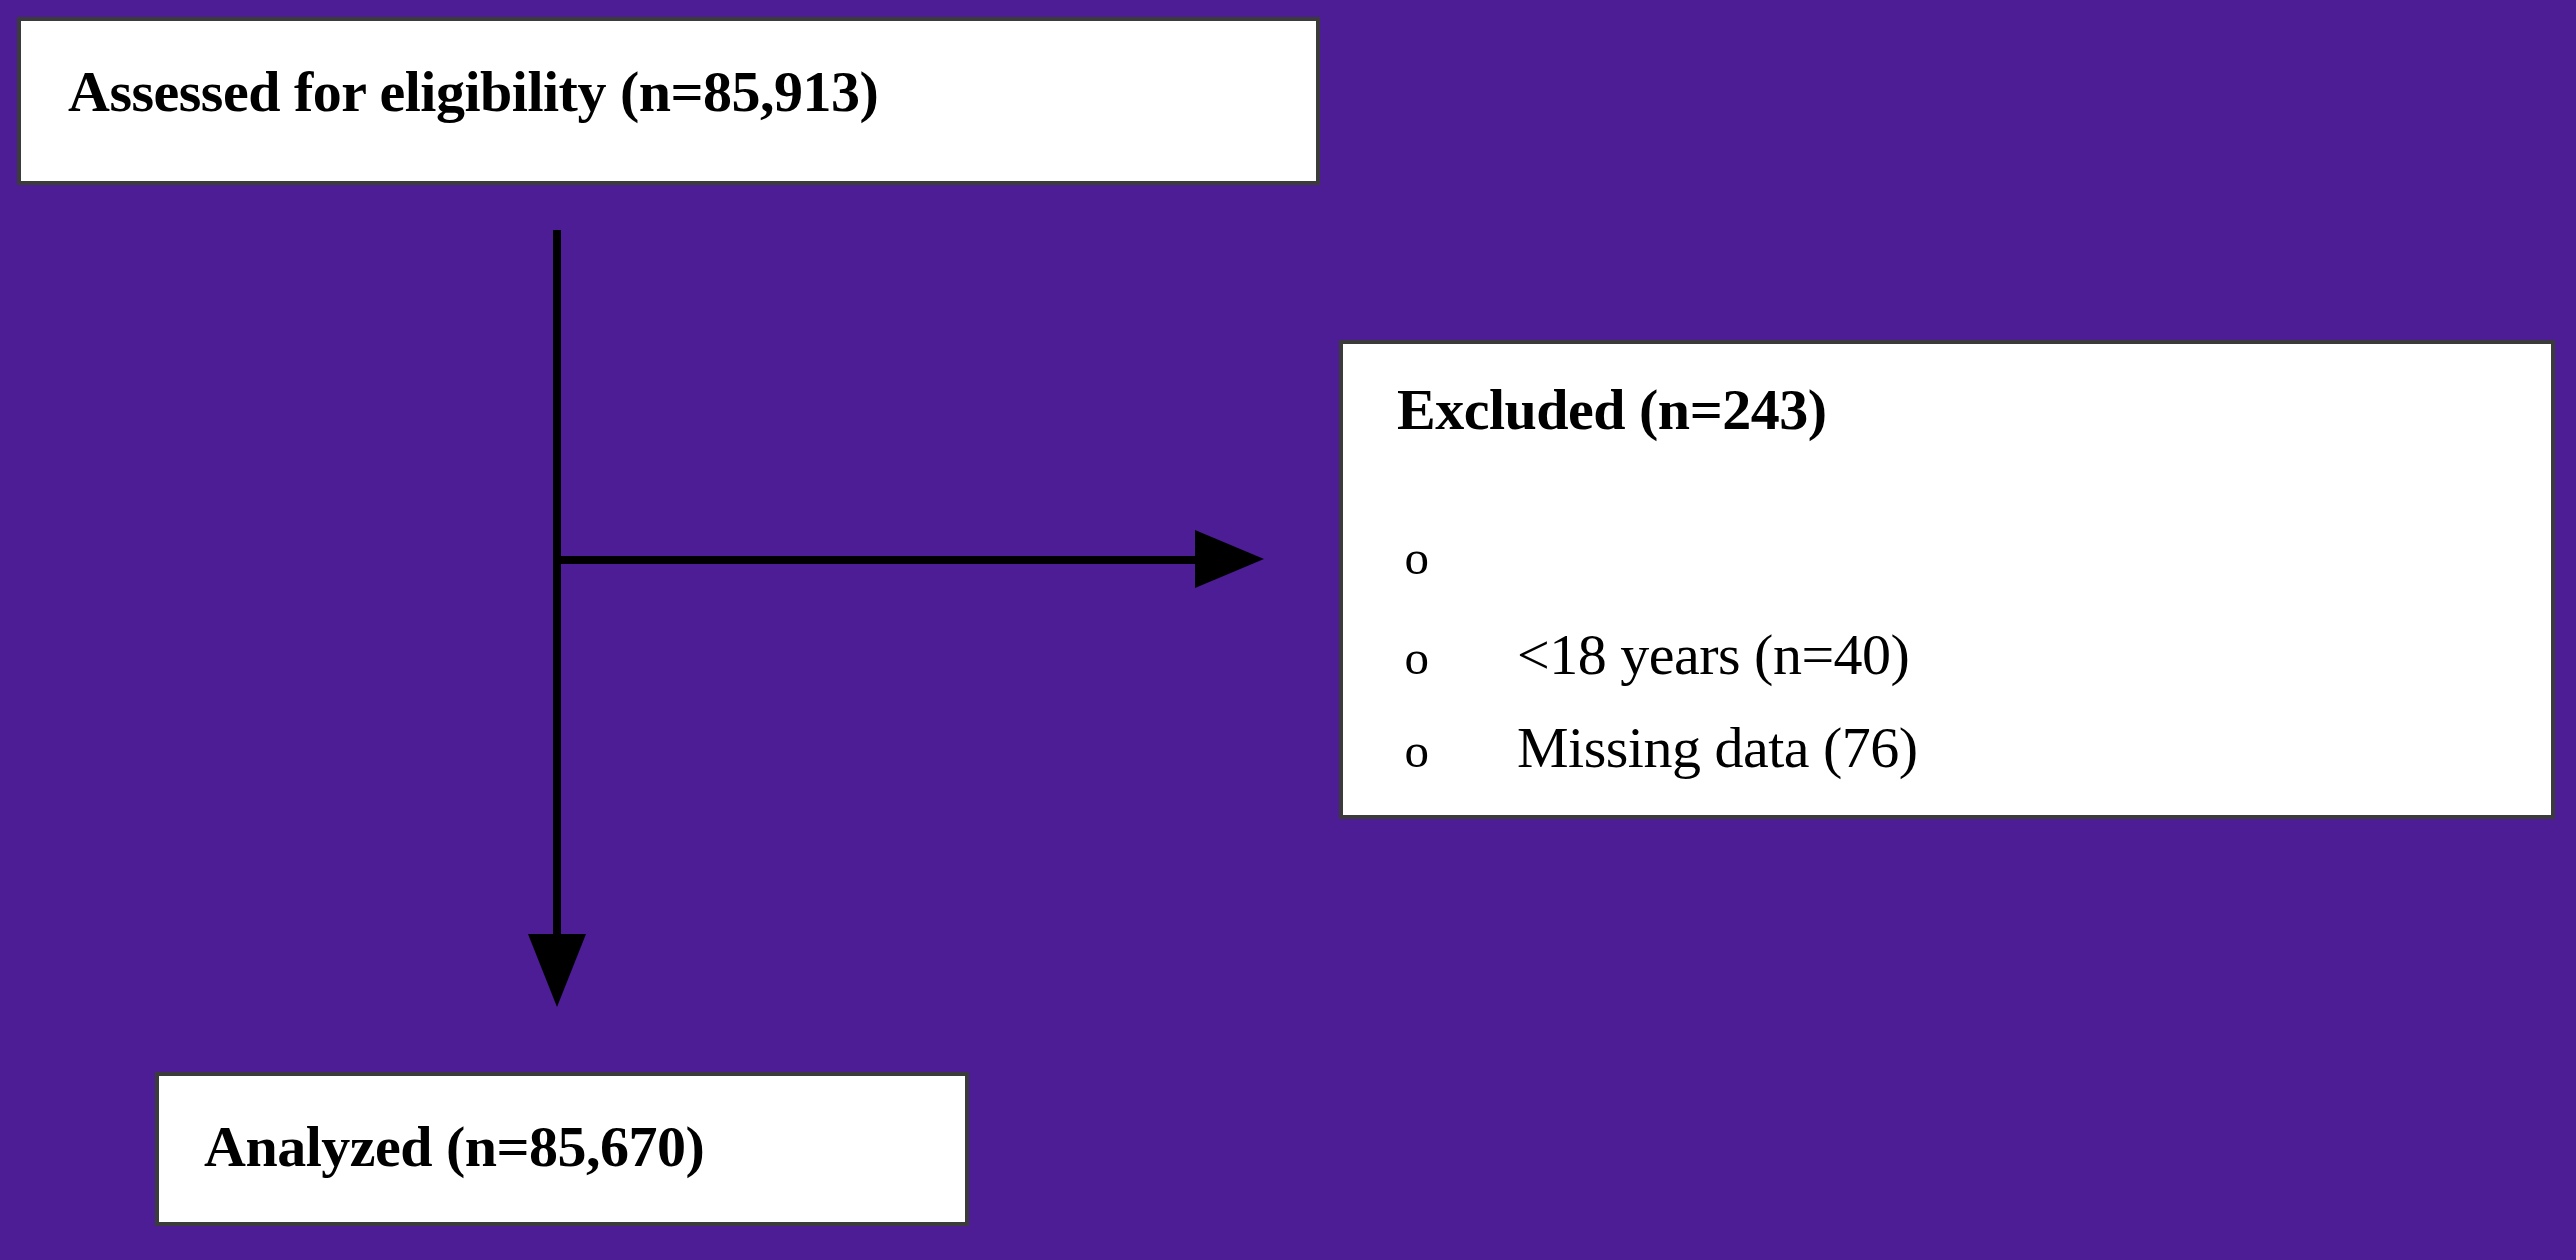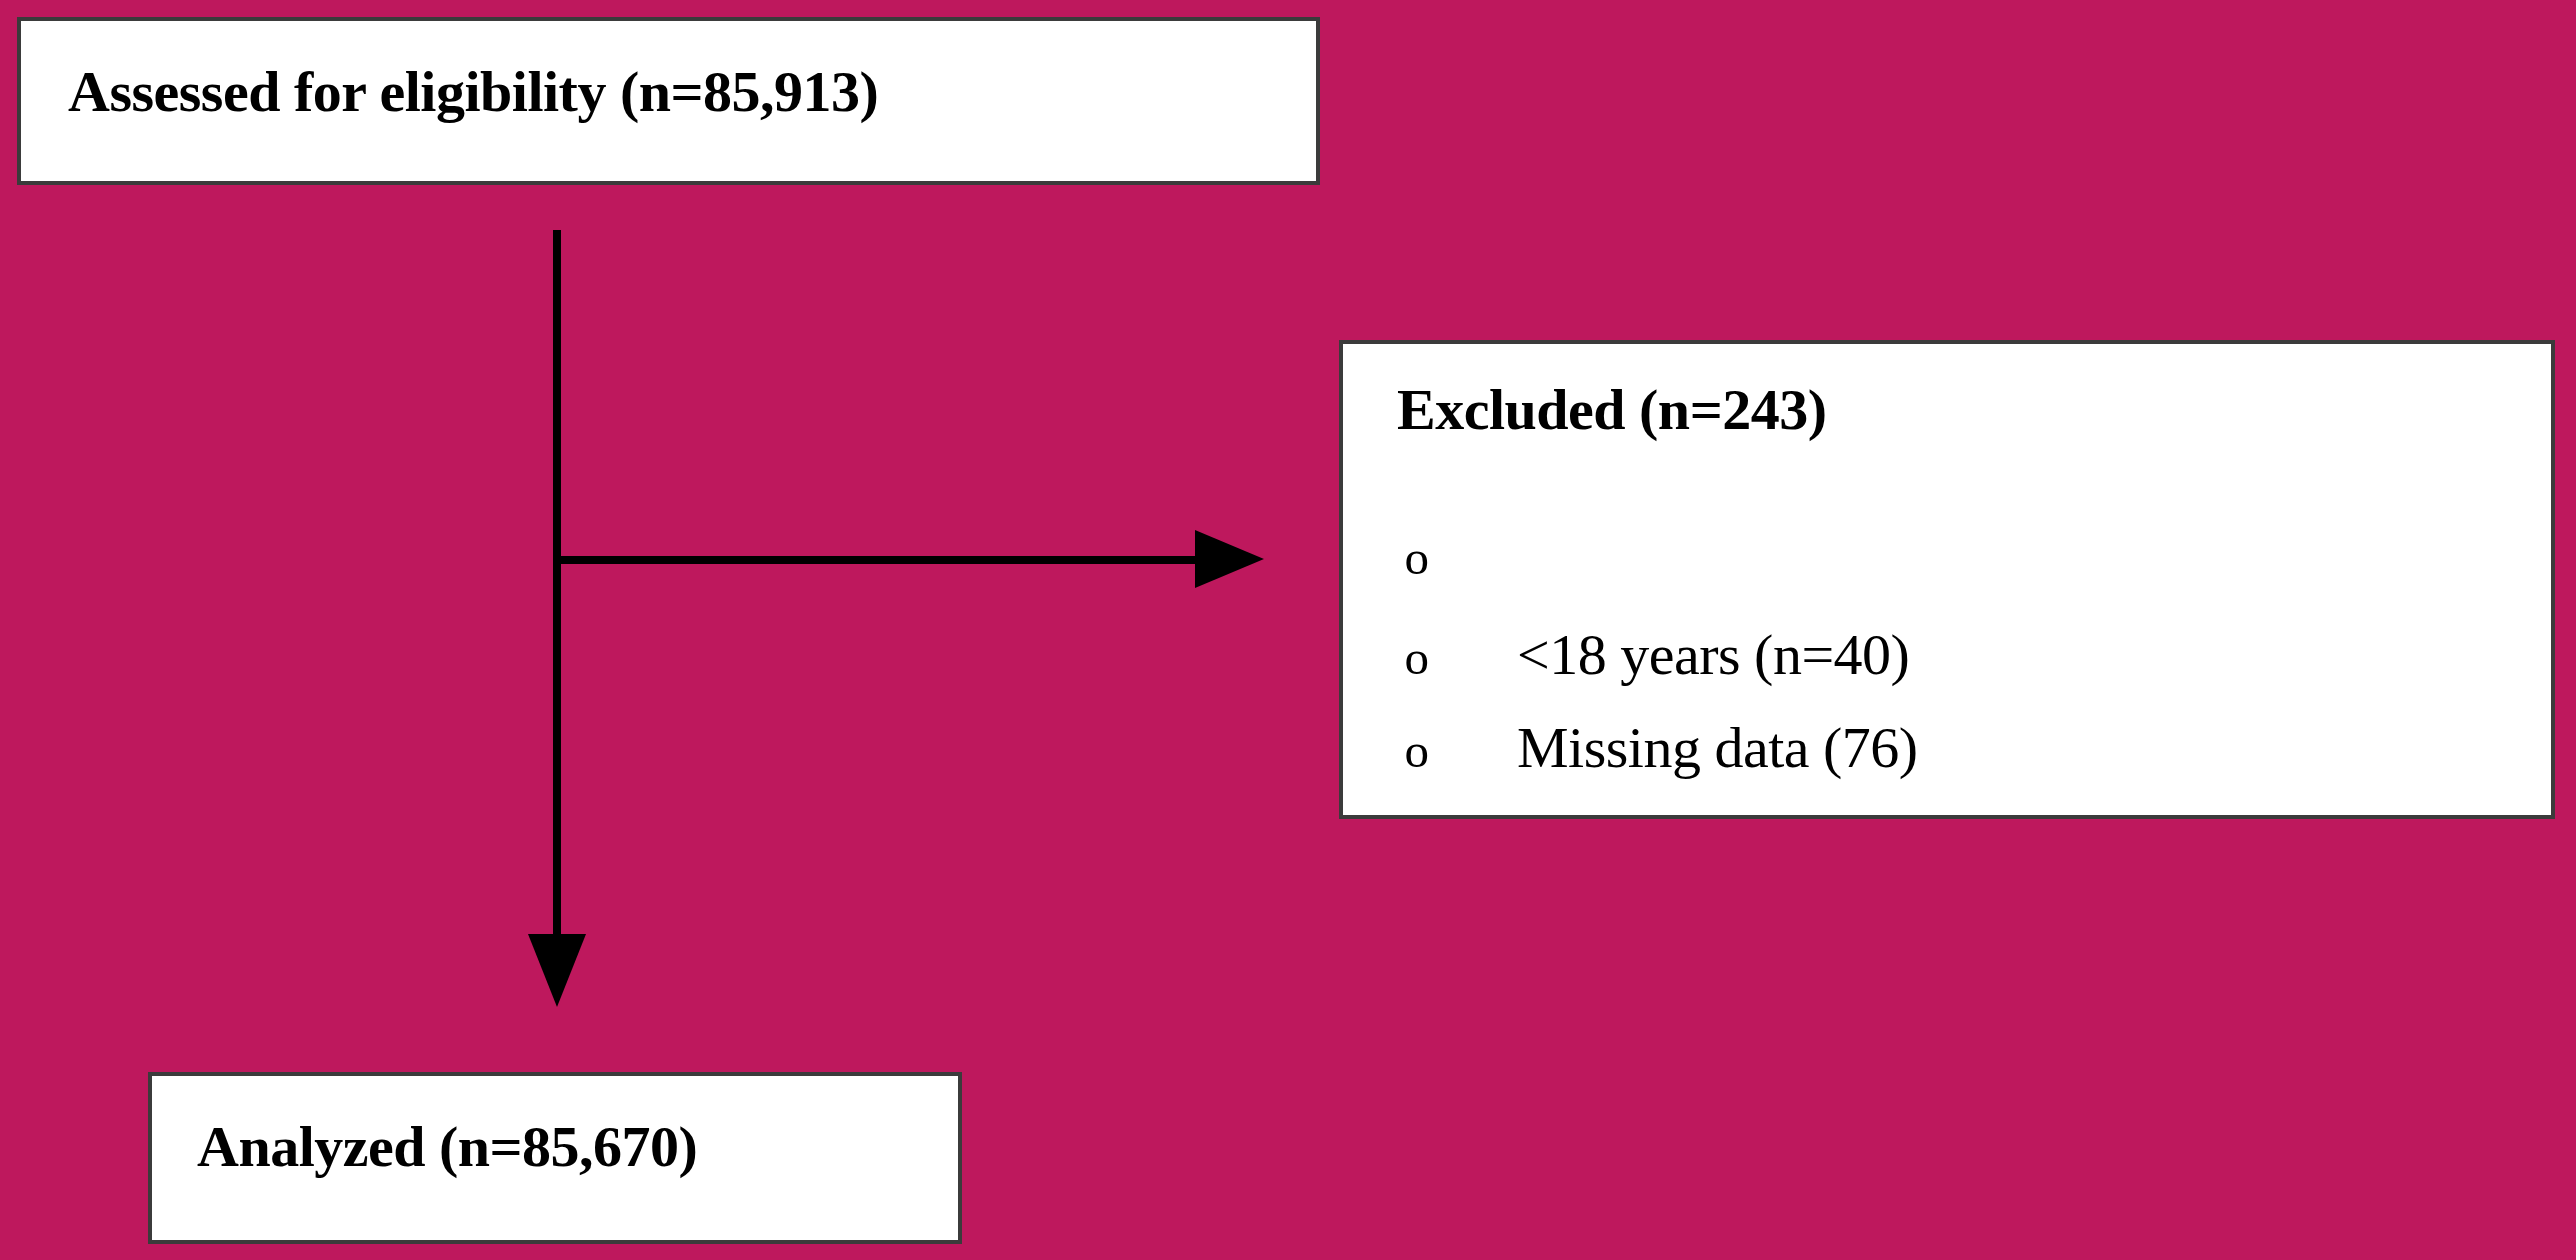--- a/index.html
+++ b/index.html
@@ -4,21 +4,21 @@
 <style>
   html, body {
     margin: 0;
     padding: 0;
     background: #ffffff;
   }
   #canvas {
     position: relative;
     width: 2576px;
     height: 1260px;
-    background: #be185d;
+    background: #4c1d95;
     overflow: hidden;
     font-family: "Liberation Serif", "DejaVu Serif", serif;
     color: #000000;
   }
 
   
   .flow-box {
     position: absolute;
     box-sizing: border-box;
     background: #ffffff;
@@ -31,24 +31,24 @@
     width: 1303px;
     height: 168px;
   }
   #box-excluded {
     left: 1339px;
     top: 340px;
     width: 1216px;
     height: 479px;
   }
   #box-analyzed {
-    left: 148px;
+    left: 155px;
     top: 1072px;
     width: 814px;
-    height: 172px;
+    height: 154px;
   }
 
   
   .box-title {
     position: absolute;
     font-weight: bold;
     font-size: 58px;
     line-height: 1;
     white-space: nowrap;
     letter-spacing: -0.5px;

